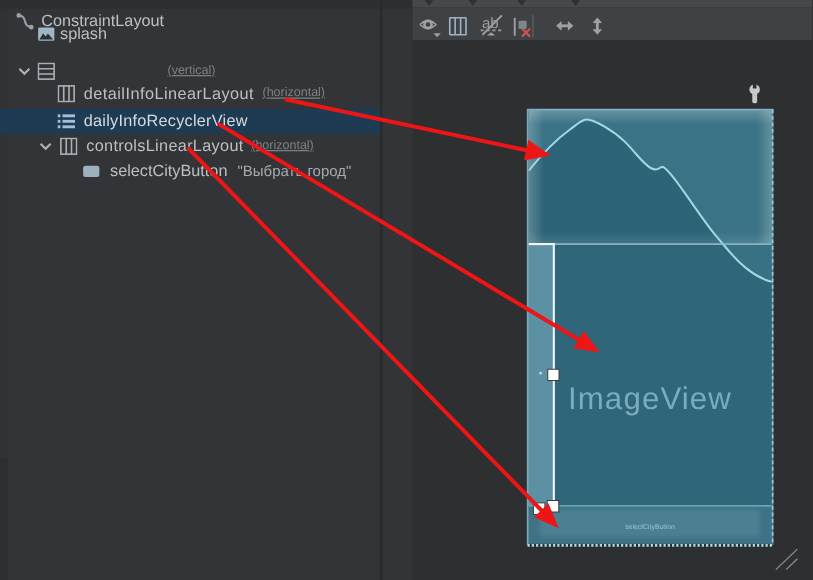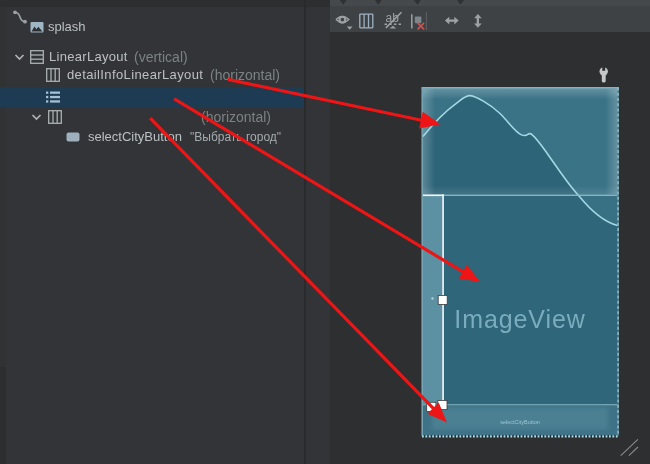--- a/index.html
+++ b/index.html
@@ -10,58 +10,58 @@
   #treepanel{left:0;top:0;width:330px;height:464px;background:#323437;}
   #treetop{left:0;top:0;width:330px;height:7px;background:#2c2e30;}
   #treeleft{left:0;top:7px;width:6px;height:457px;background:#303234;}
   #vdivider{left:304px;top:0;width:2px;height:464px;background:#282a2c;}
   
   #topstrip{left:330px;top:0;width:320px;height:6px;background:#46494b;}
   #toolbar{left:330px;top:6px;width:320px;height:26px;background:#3e4244;}
   .row{position:absolute;left:0;width:304px;height:20px;line-height:20px;
        color:#bcc0c2;font-size:13px;white-space:nowrap;}
   .sel{background:#1d3b52;color:#d7dce0;}
-  .dim{font-size:14px;color:#7c8284;}
+  .dim{font-size:10px;color:#7c8284;text-decoration:underline;}
   .qt{font-size:12px;color:#a6abad;}
   .ric{position:absolute;top:3px;}
 </style>
 </head>
 <body>
 <div class="abs" id="treepanel"></div>
 <div class="abs" id="treetop"></div>
 <div class="abs" id="treeleft"></div>
 <div class="abs" style="left:0;top:367px;width:6px;height:97px;background:#2c2e30;"></div>
 <div class="abs" id="vdivider"></div>
 <div class="abs" id="topstrip"></div>
 <div class="abs" id="toolbar"></div>
 
 <div class="row" style="top:6.5px;">
   <svg class="ric" style="left:13px" width="14" height="14" viewBox="0 0 14 14">
     <path d="M2,2.5 C9.5,2.5 4.5,11.5 12,11.5" fill="none" stroke="#9aa0a3" stroke-width="1.7"></path>
     <circle cx="2" cy="2.3" r="1.9" fill="#9aa0a3"></circle>
       <circle cx="12" cy="11.7" r="1.9" fill="#9aa0a3"></circle>
   </svg>
+  <span style="position:absolute;left:33px;">ConstraintLayout</span>
 </div>
 <div class="row" style="top:17px;">
   <svg class="ric" style="left:30px" width="14" height="14" viewBox="0 0 14 14">
     <rect x="0.5" y="2" width="13" height="10.5" rx="1" fill="#9fb6c4"></rect>
     <path d="M1.5,11.5 L4.5,6.5 L6.5,9.2 L8.3,6.8 L12.5,11.5 Z" fill="#2e3133"></path>
   </svg>
   <span style="position:absolute;left:48px;">splash</span>
 </div>
 <div class="row" style="top:46.5px;">
   <svg class="ric" style="left:14px" width="11" height="14" viewBox="0 0 11 14">
     <path d="M1.5,5 L5.5,9 L9.5,5" fill="none" stroke="#afb3b5" stroke-width="1.7"></path>
   </svg>
   <svg class="ric" style="left:30px" width="14" height="14" viewBox="0 0 14 14">
     <rect x="0.7" y="0.7" width="12.6" height="12.6" fill="none" stroke="#aab0b3" stroke-width="1.3"></rect>
     <line x1="0.7" y1="5" x2="13.3" y2="5" stroke="#aab0b3" stroke-width="1.3"></line>
     <line x1="0.7" y1="9.2" x2="13.3" y2="9.2" stroke="#aab0b3" stroke-width="1.3"></line>
   </svg>
-  <span style="position:absolute;left:49px;letter-spacing:0.3px;">LinearLayout</span>
   <span class="dim" style="position:absolute;left:134px;">(vertical)</span>
 </div>
 <div class="row" style="top:65px;">
   <svg class="ric" style="left:46px" width="14" height="14" viewBox="0 0 14 14">
     <rect x="0.7" y="0.7" width="12.6" height="12.6" fill="none" stroke="#aab0b3" stroke-width="1.3"></rect>
     <line x1="5" y1="0.7" x2="5" y2="13.3" stroke="#aab0b3" stroke-width="1.3"></line>
     <line x1="9.2" y1="0.7" x2="9.2" y2="13.3" stroke="#aab0b3" stroke-width="1.3"></line>
   </svg>
   <span style="position:absolute;left:67px;letter-spacing:0.38px;">detailInfoLinearLayout</span>
   <span class="dim" style="position:absolute;left:210px;">(horizontal)</span>
@@ -70,30 +70,32 @@
   <svg class="ric" style="left:46px" width="14" height="14" viewBox="0 0 14 14">
     <g fill="#a5c0d4">
       <rect x="0" y="1.5" width="2.3" height="2.3"></rect>
         <rect x="4" y="1.5" width="10" height="2.3"></rect>
       <rect x="0" y="5.9" width="2.3" height="2.3"></rect>
         <rect x="4" y="5.9" width="10" height="2.3"></rect>
       <rect x="0" y="10.3" width="2.3" height="2.3"></rect>
         <rect x="4" y="10.3" width="10" height="2.3"></rect>
     </g>
   </svg>
+  <span style="position:absolute;left:67px;letter-spacing:0.2px;">dailyInfoRecyclerView</span>
 </div>
 <div class="row" style="top:106.5px;">
   <svg class="ric" style="left:31px" width="11" height="14" viewBox="0 0 11 14">
     <path d="M1.5,5 L5.5,9 L9.5,5" fill="none" stroke="#afb3b5" stroke-width="1.7"></path>
   </svg>
   <svg class="ric" style="left:48px" width="14" height="14" viewBox="0 0 14 14">
     <rect x="0.7" y="0.7" width="12.6" height="12.6" fill="none" stroke="#aab0b3" stroke-width="1.3"></rect>
     <line x1="5" y1="0.7" x2="5" y2="13.3" stroke="#aab0b3" stroke-width="1.3"></line>
     <line x1="9.2" y1="0.7" x2="9.2" y2="13.3" stroke="#aab0b3" stroke-width="1.3"></line>
   </svg>
+  <span style="position:absolute;left:69px;letter-spacing:0.26px;">controlsLinearLayout</span>
   <span class="dim" style="position:absolute;left:201px;">(horizontal)</span>
 </div>
 <div class="row" style="top:126.5px;">
   <svg class="ric" style="left:66px;top:5px" width="14" height="10" viewBox="0 0 14 10">
     <rect x="0.5" y="0.5" width="13" height="9" rx="2" fill="#9eb0bd"></rect>
   </svg>
   <span style="position:absolute;left:88px;">selectCityButton</span>
   <span class="qt" style="position:absolute;left:190px;">"Выбрать город"</span>
 </div>
 

